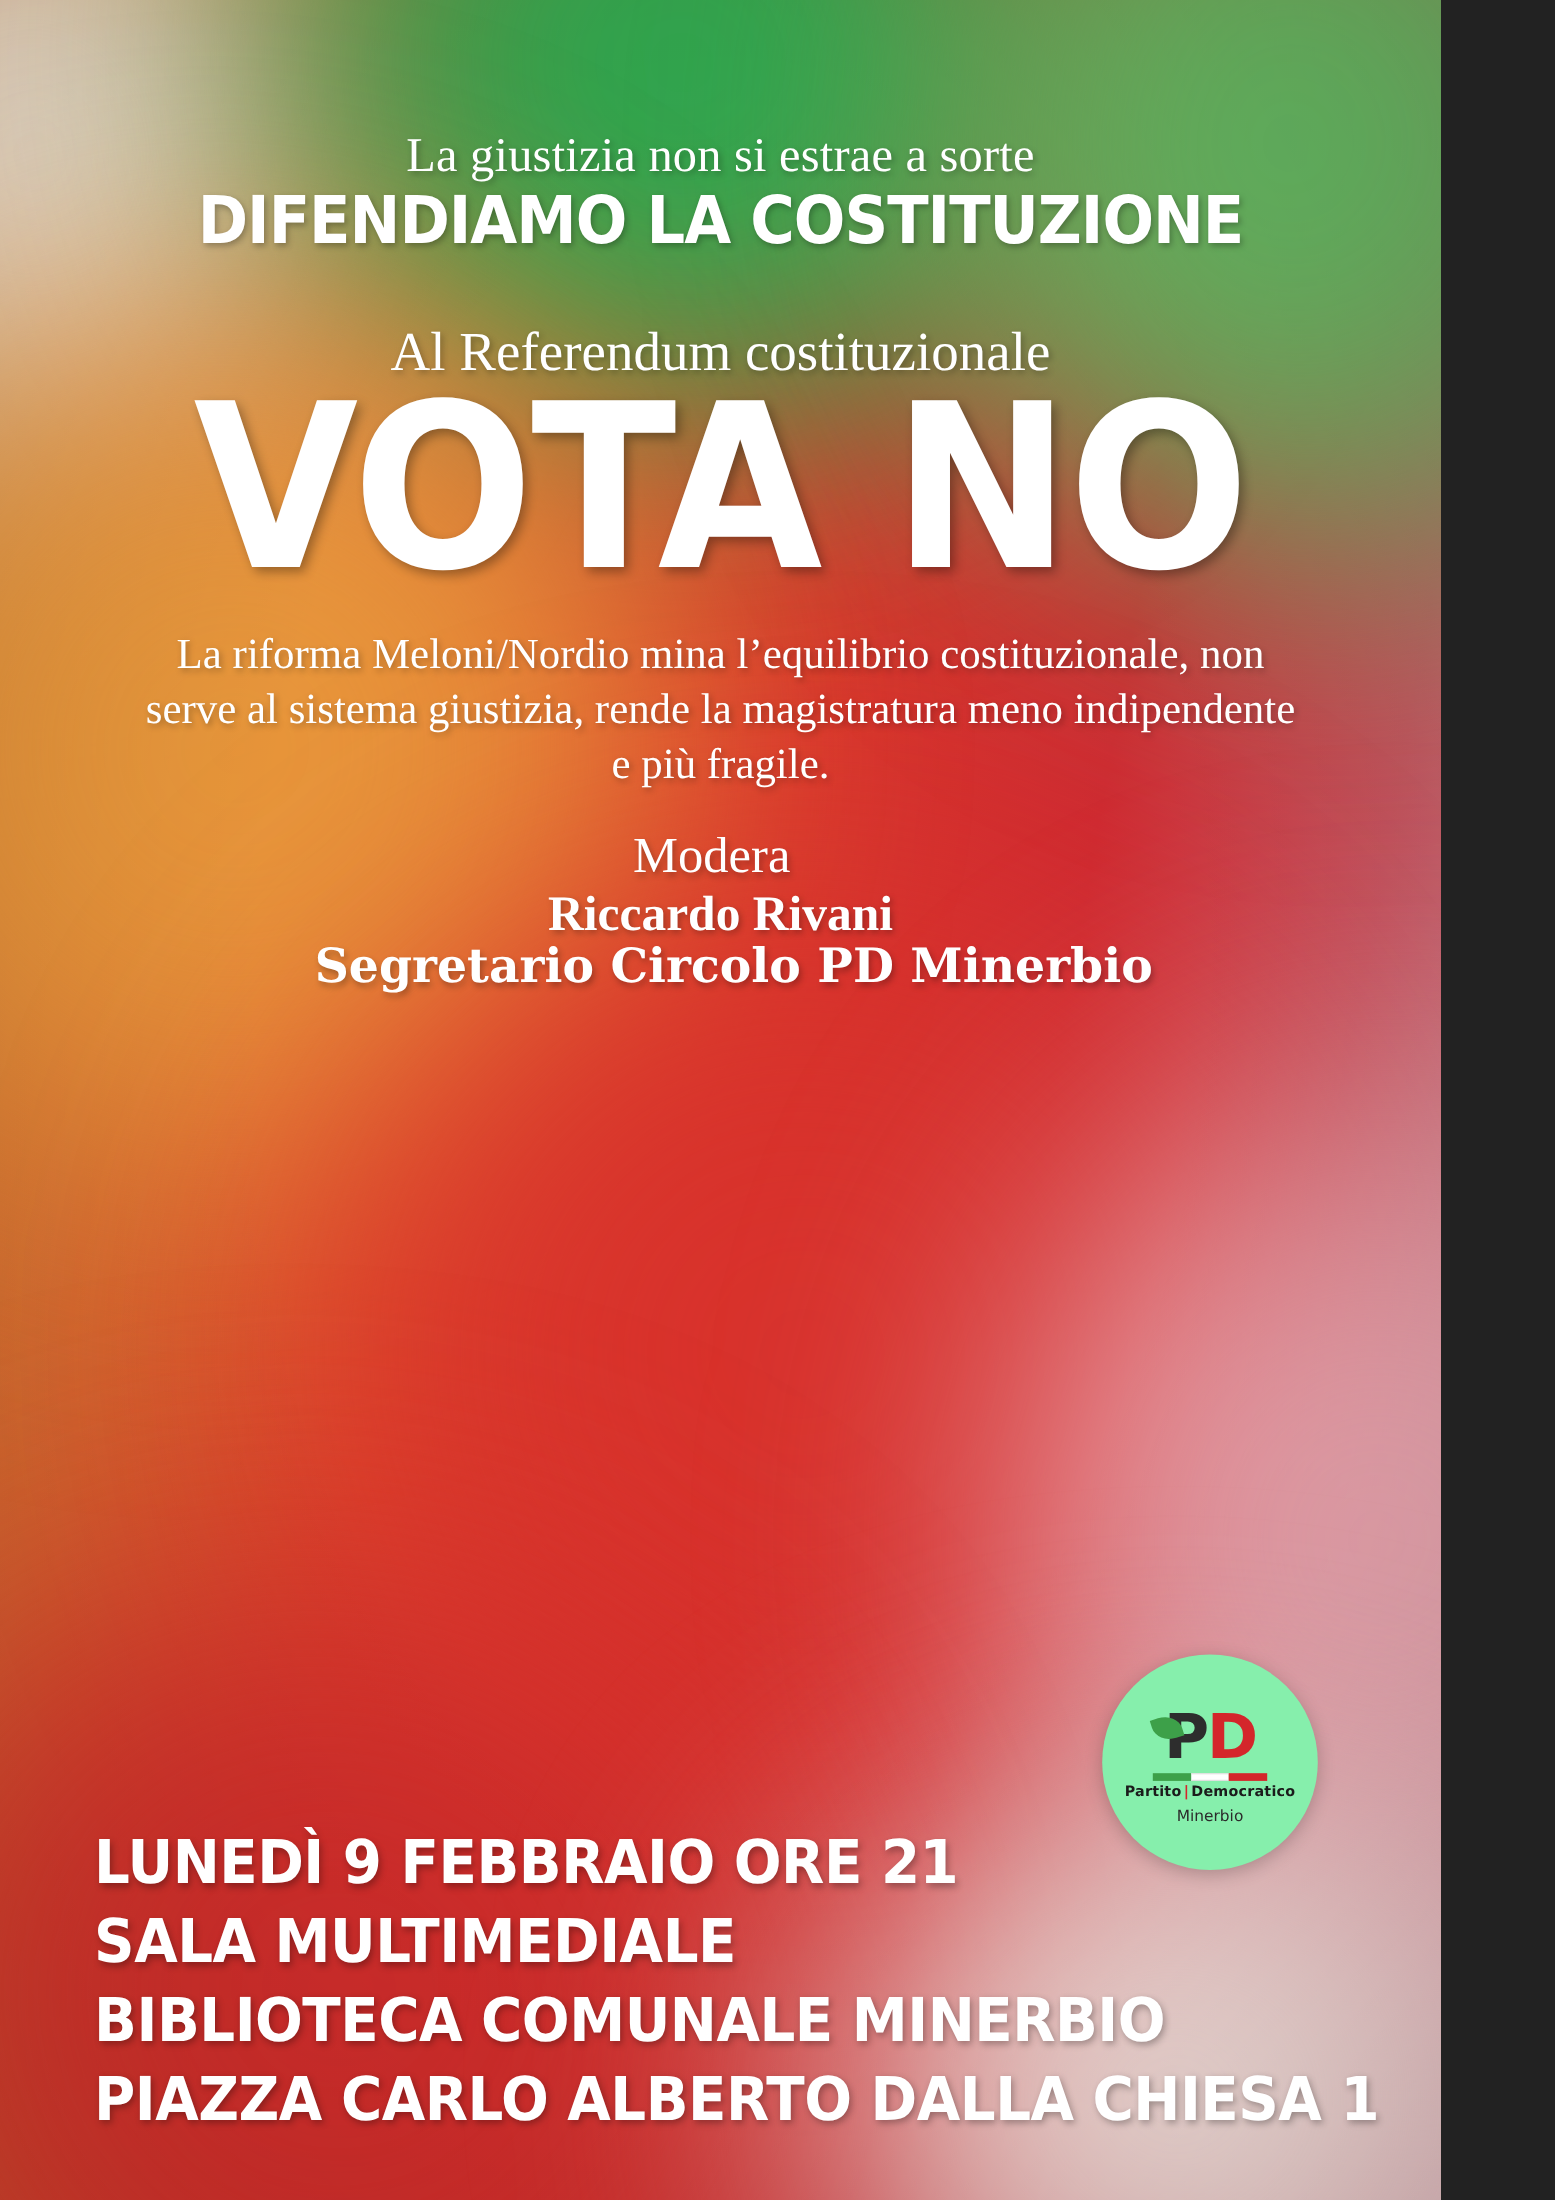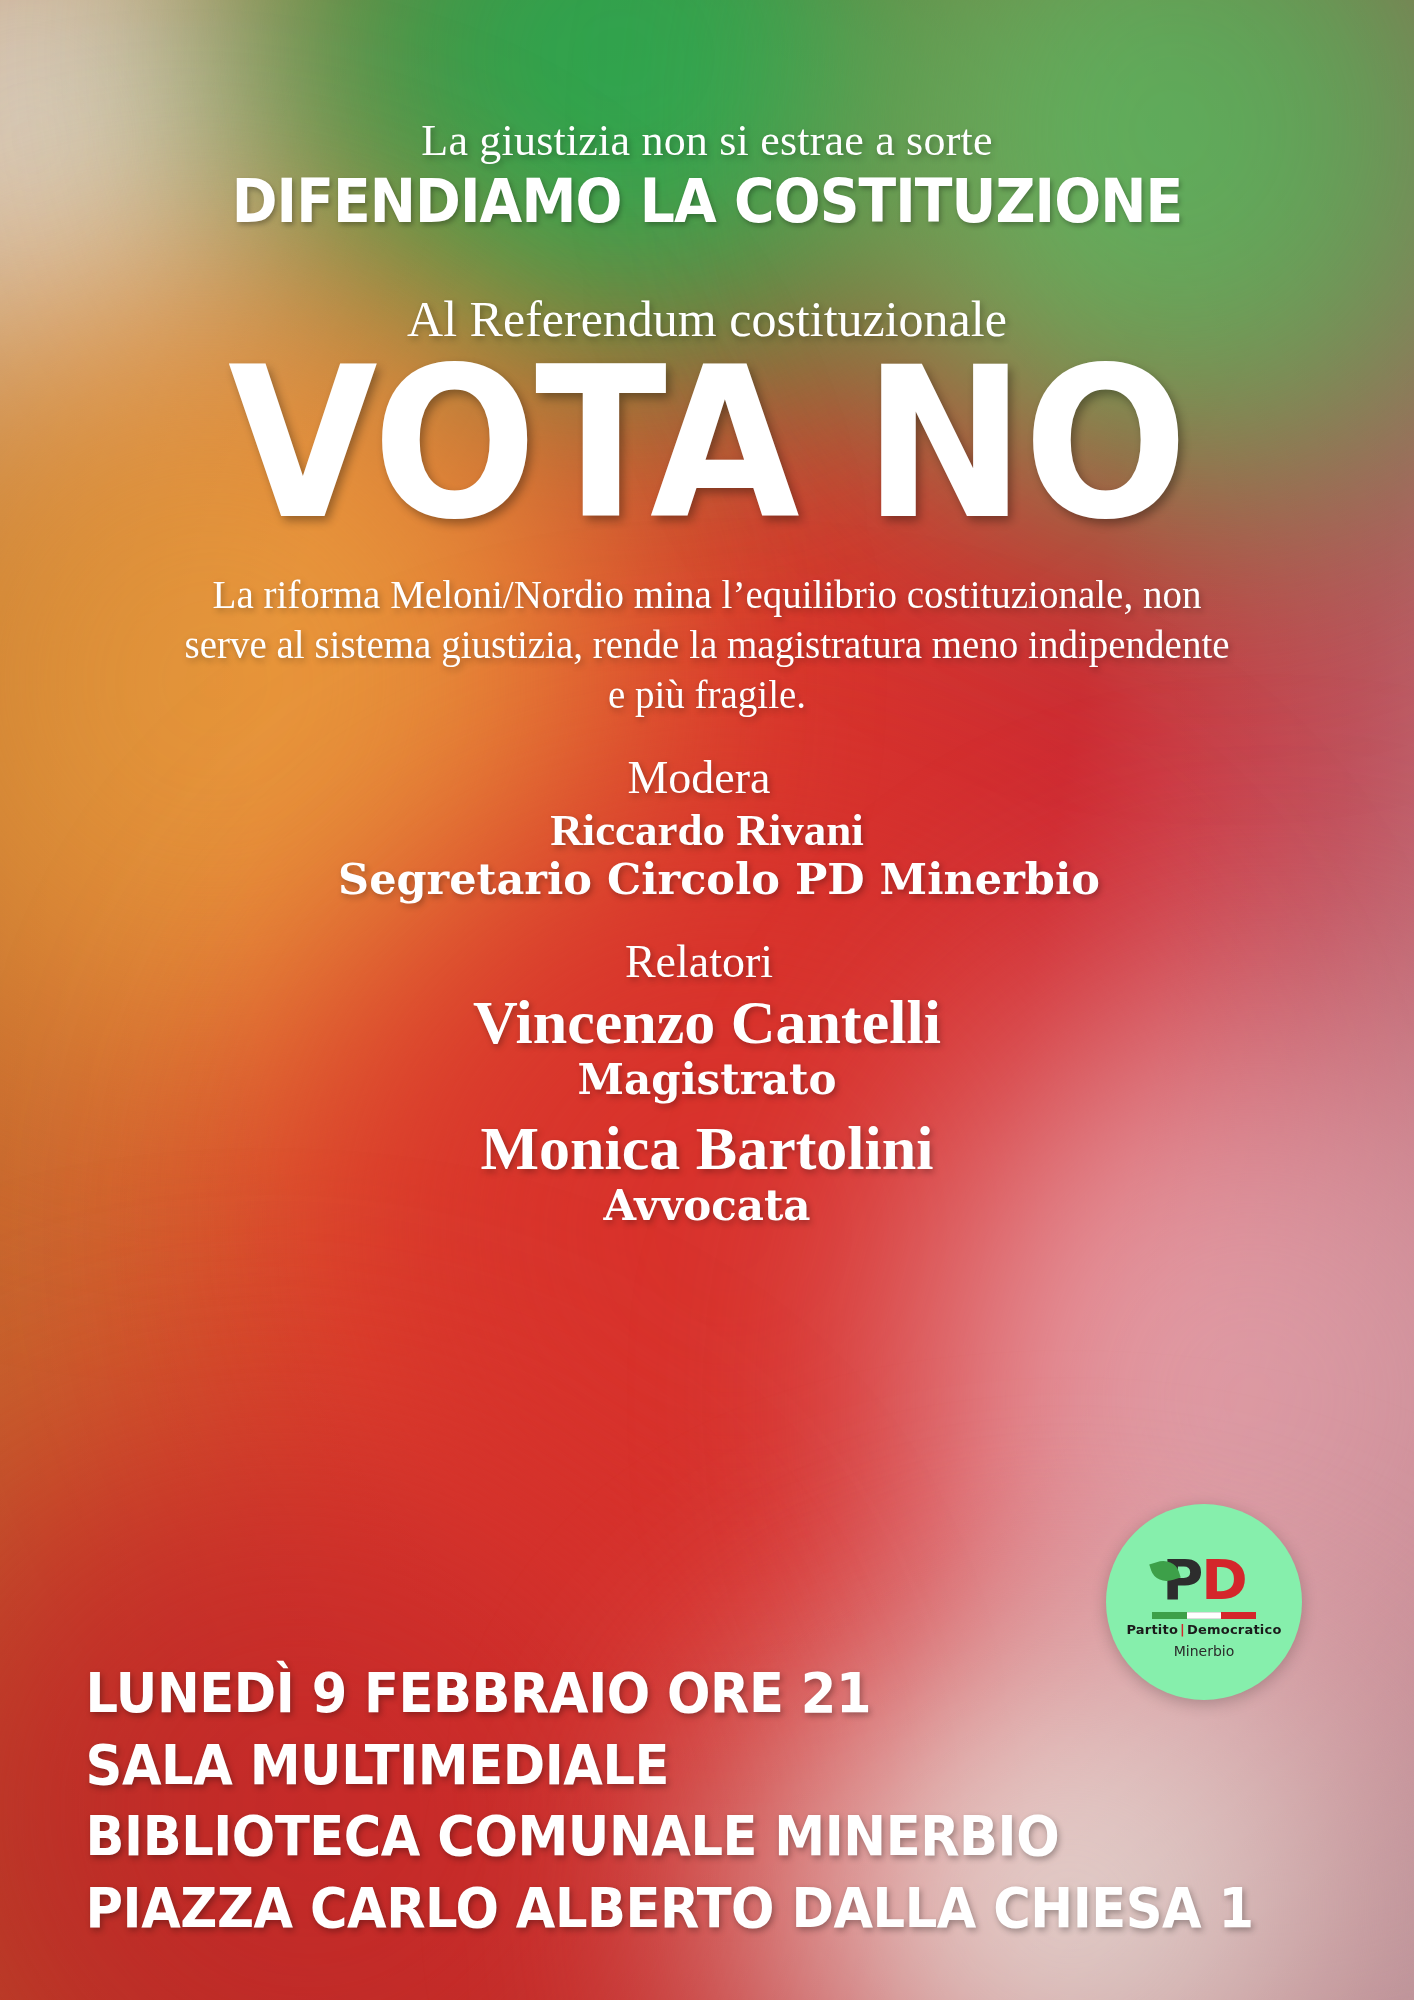--- a/index.html
+++ b/index.html
@@ -2,21 +2,21 @@
 <html lang="it"><head>
 <meta charset="utf-8">
 <style>
   html, body {
     margin: 0;
     padding: 0;
     background: #222;
   }
   #poster {
     position: relative;
-    width: 1414px;
+    width: 1310px;
     height: 2000px;
     overflow: hidden;
     font-family: "Liberation Serif", serif;
     color: #ffffff;
     isolation: isolate;
   }
 
   
   .bg-base {
     position: absolute;
@@ -289,29 +289,20 @@
     <h2 class="vota-no shadow-hard">VOTA NO</h2>
 
     <p class="body-text shadow-soft">La riforma Meloni/Nordio mina l’equilibrio costituzionale, non serve al sistema giustizia, rende la magistratura meno indipendente e più fragile.</p>
 
     <div class="moderator-block">
       <p class="role shadow-soft">Modera</p>
       <p class="person-name shadow-soft">Riccardo Rivani</p>
       <p class="person-title small-caps-ish shadow-soft">Segretario Circolo PD Minerbio</p>
     </div>
 
-    <div class="relatori-block">
-      <p class="role shadow-soft" style="margin-top:0;">Relatori</p>
-
-      <p class="relator-name shadow-soft">Vincenzo Cantelli</p>
-      <p class="relator-title shadow-soft">Magistrato</p>
-
-      <p class="relator-name shadow-soft" style="margin-top:10px;">Monica Bartolini</p>
-      <p class="relator-title shadow-soft">Avvocata</p>
-    </div>
 
   </div>
 
   <div class="pd-logo">
     <div class="pd-letters">
       <span class="pd-leaf"></span>
       <span class="p">P</span><span class="d">D</span>
     </div>
     <div class="pd-flagbar">
       <span class="pd-flag-g"></span>

